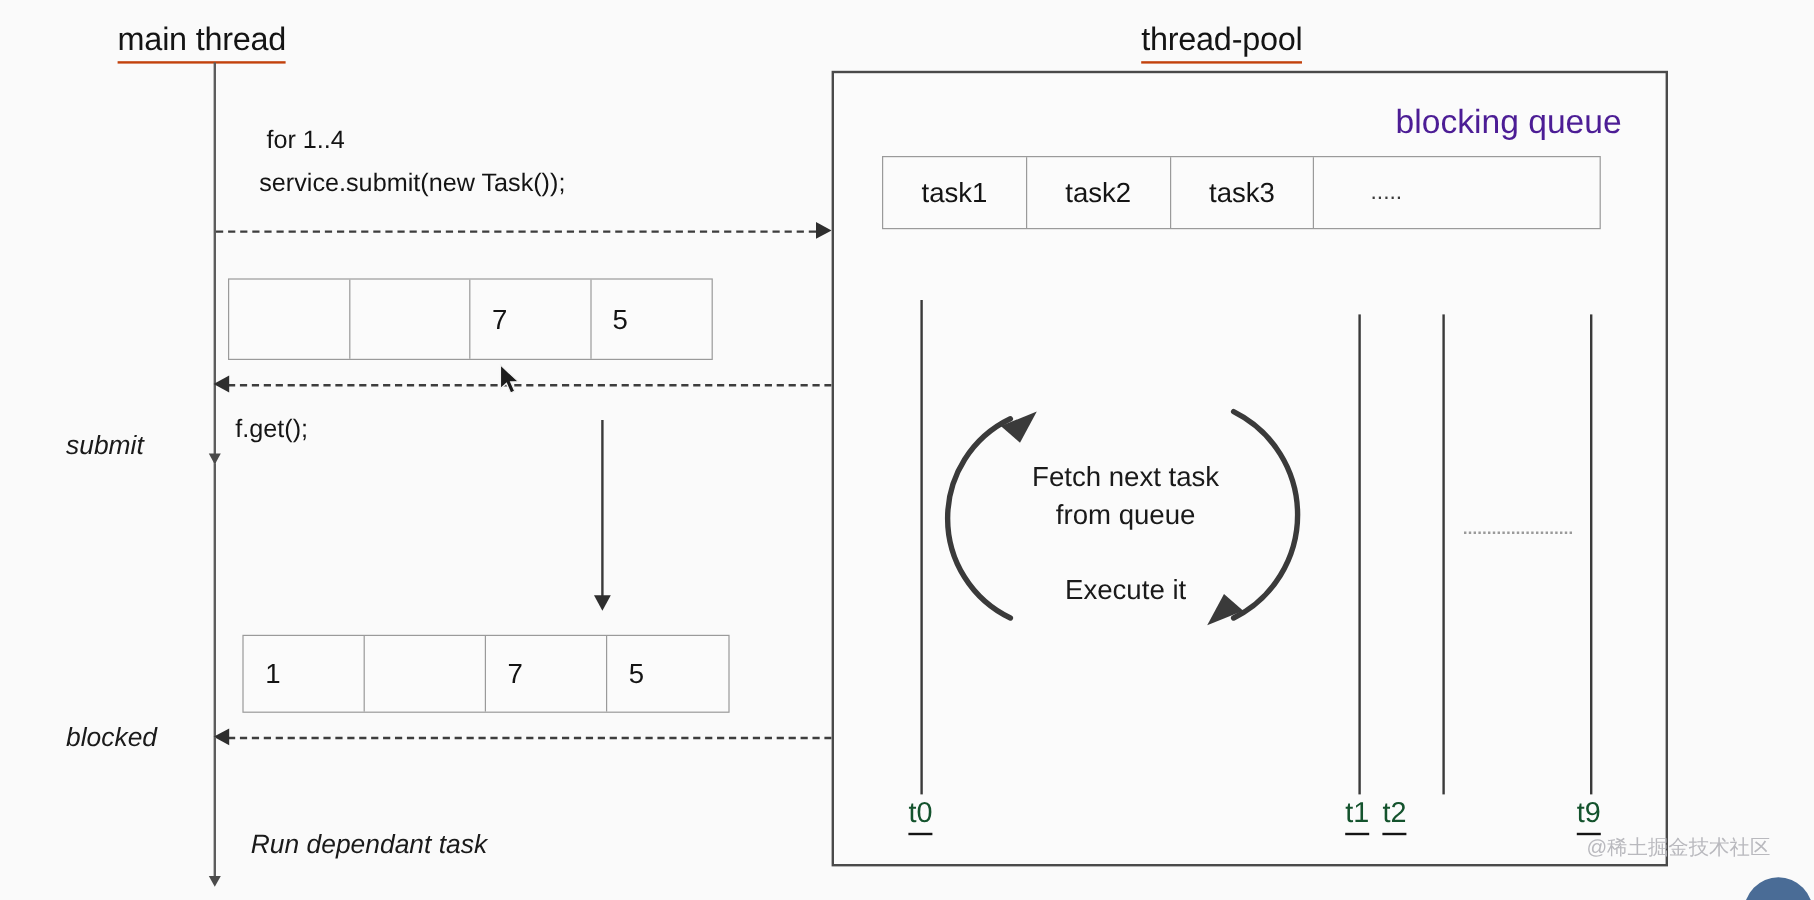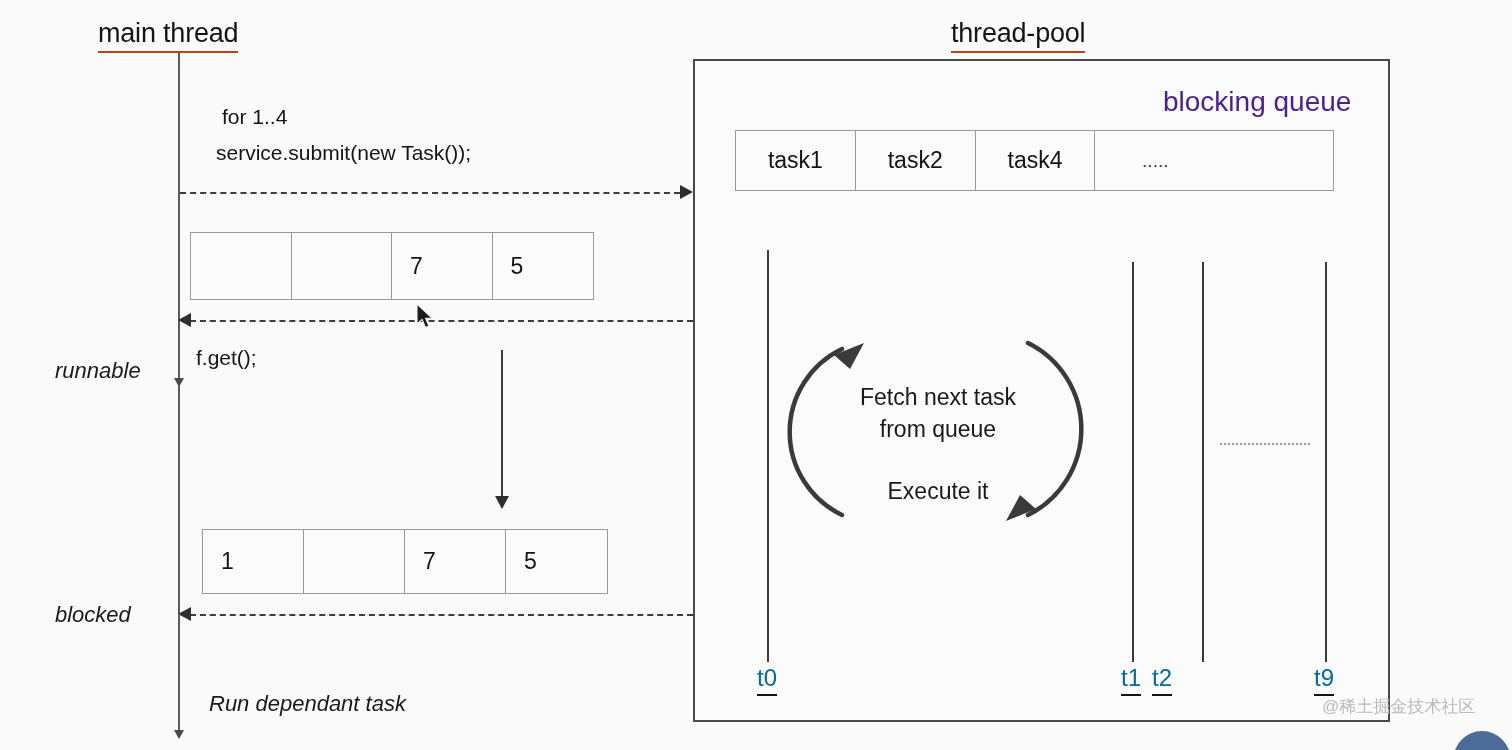--- a/index.html
+++ b/index.html
@@ -120,21 +120,21 @@
     font-size: 23px;
     color: #1a1a1a;
     text-align: center;
     line-height: 32px;
     white-space: pre-line;
   }
 
   
   .tick-label {
     font-size: 24px;
-    color: #0369a1;
+    color: #14532d;
     border-bottom: 2px solid #141414;
     padding-bottom: 2px;
     white-space: nowrap;
   }
 
   
   .watermark {
     font-size: 17px;
     color: #b9b9be;
     white-space: nowrap;
@@ -170,21 +170,21 @@
   <div class="abs tbl lead" style="left:190px; top:232px; width:404px; height:68px;">
     <div class="cell" style="width:101px;"></div>
     <div class="cell" style="width:101px;"></div>
     <div class="cell" style="width:101px;">7</div>
     <div class="cell" style="width:101px;">5</div>
   </div>
 
   <div class="abs dashline" style="left:190px; top:320px; width:503px;"></div>
   <div class="abs arrow-left" style="left:178px; top:313px;"></div>
 
-  <div class="abs label-italic" style="left:55px; top:358px;">runnable</div>
+  <div class="abs label-italic" style="left:55px; top:358px;">submit</div>
   <div class="abs arrow-down-sm" style="left:174px; top:378px;"></div>
 
   <div class="abs code" style="left:196px; top:346px;">f.get();</div>
 
   <div class="abs vline" style="left:178px; top:386px; height:228px;"></div>
 
   <div class="abs vline-dark" style="left:501px; top:350px; height:150px;"></div>
   <div class="abs arrow-down" style="left:495px; top:496px;"></div>
 
   <div class="abs tbl lead" style="left:202px; top:529px; width:406px; height:65px;">
@@ -208,21 +208,21 @@
     <span class="u">thread-pool</span>
   </div>
 
   <div class="abs pool-box" style="left:693px; top:59px; width:697px; height:663px;"></div>
 
   <div class="abs pool-caption" style="left:1163px; top:86px;">blocking queue</div>
 
   <div class="abs tbl center" style="left:735px; top:130px; width:599px; height:61px;">
     <div class="cell" style="width:119.8px;text-align:center;">task1</div>
     <div class="cell" style="width:119.8px;">task2</div>
-    <div class="cell" style="width:119.8px;">task4</div>
+    <div class="cell" style="width:119.8px;">task3</div>
     <div class="cell" style="width:119.8px; font-size:19px; color:#3a3a3a;">.....</div>
   </div>
 
   <div class="abs vline-dark" style="left:767px; top:250px; height:412px;"></div>
   <div class="abs vline-dark" style="left:1132px; top:262px; height:400px;"></div>
   <div class="abs vline-dark" style="left:1202px; top:262px; height:400px;"></div>
   <div class="abs vline-dark" style="left:1325px; top:262px; height:400px;"></div>
 
   <div class="abs dotline" style="left:1220px; top:443px; width:90px;"></div>
 

